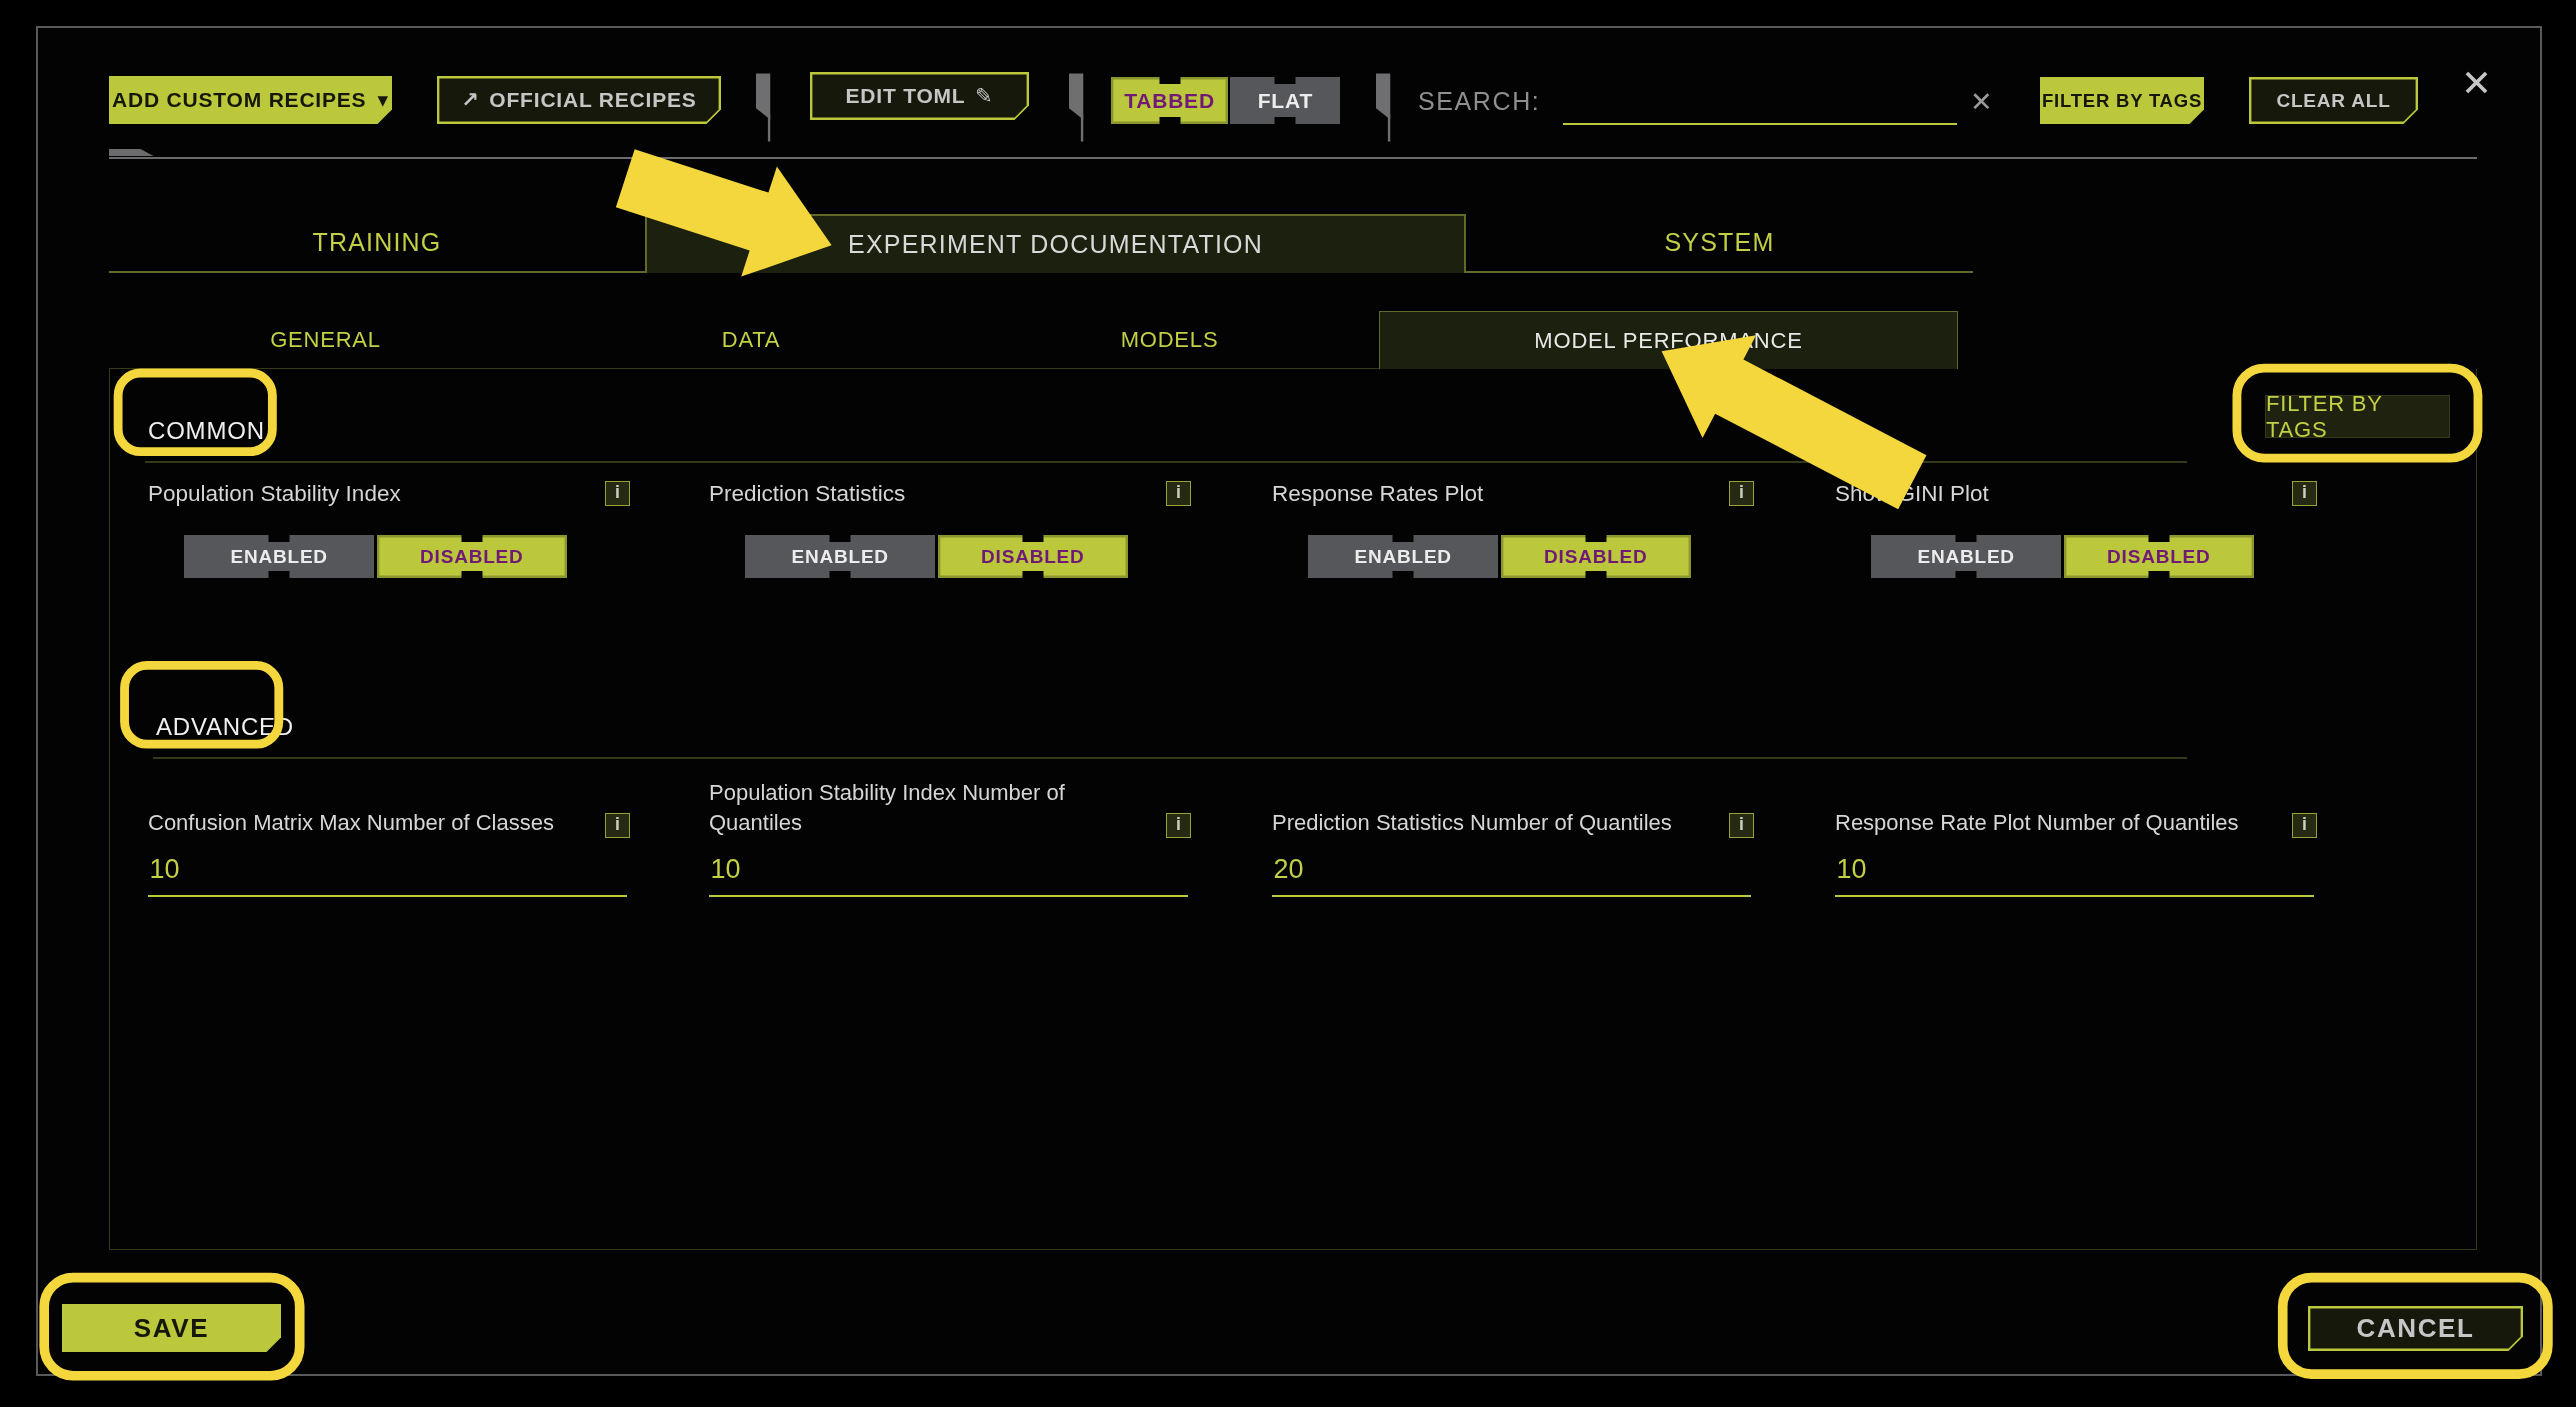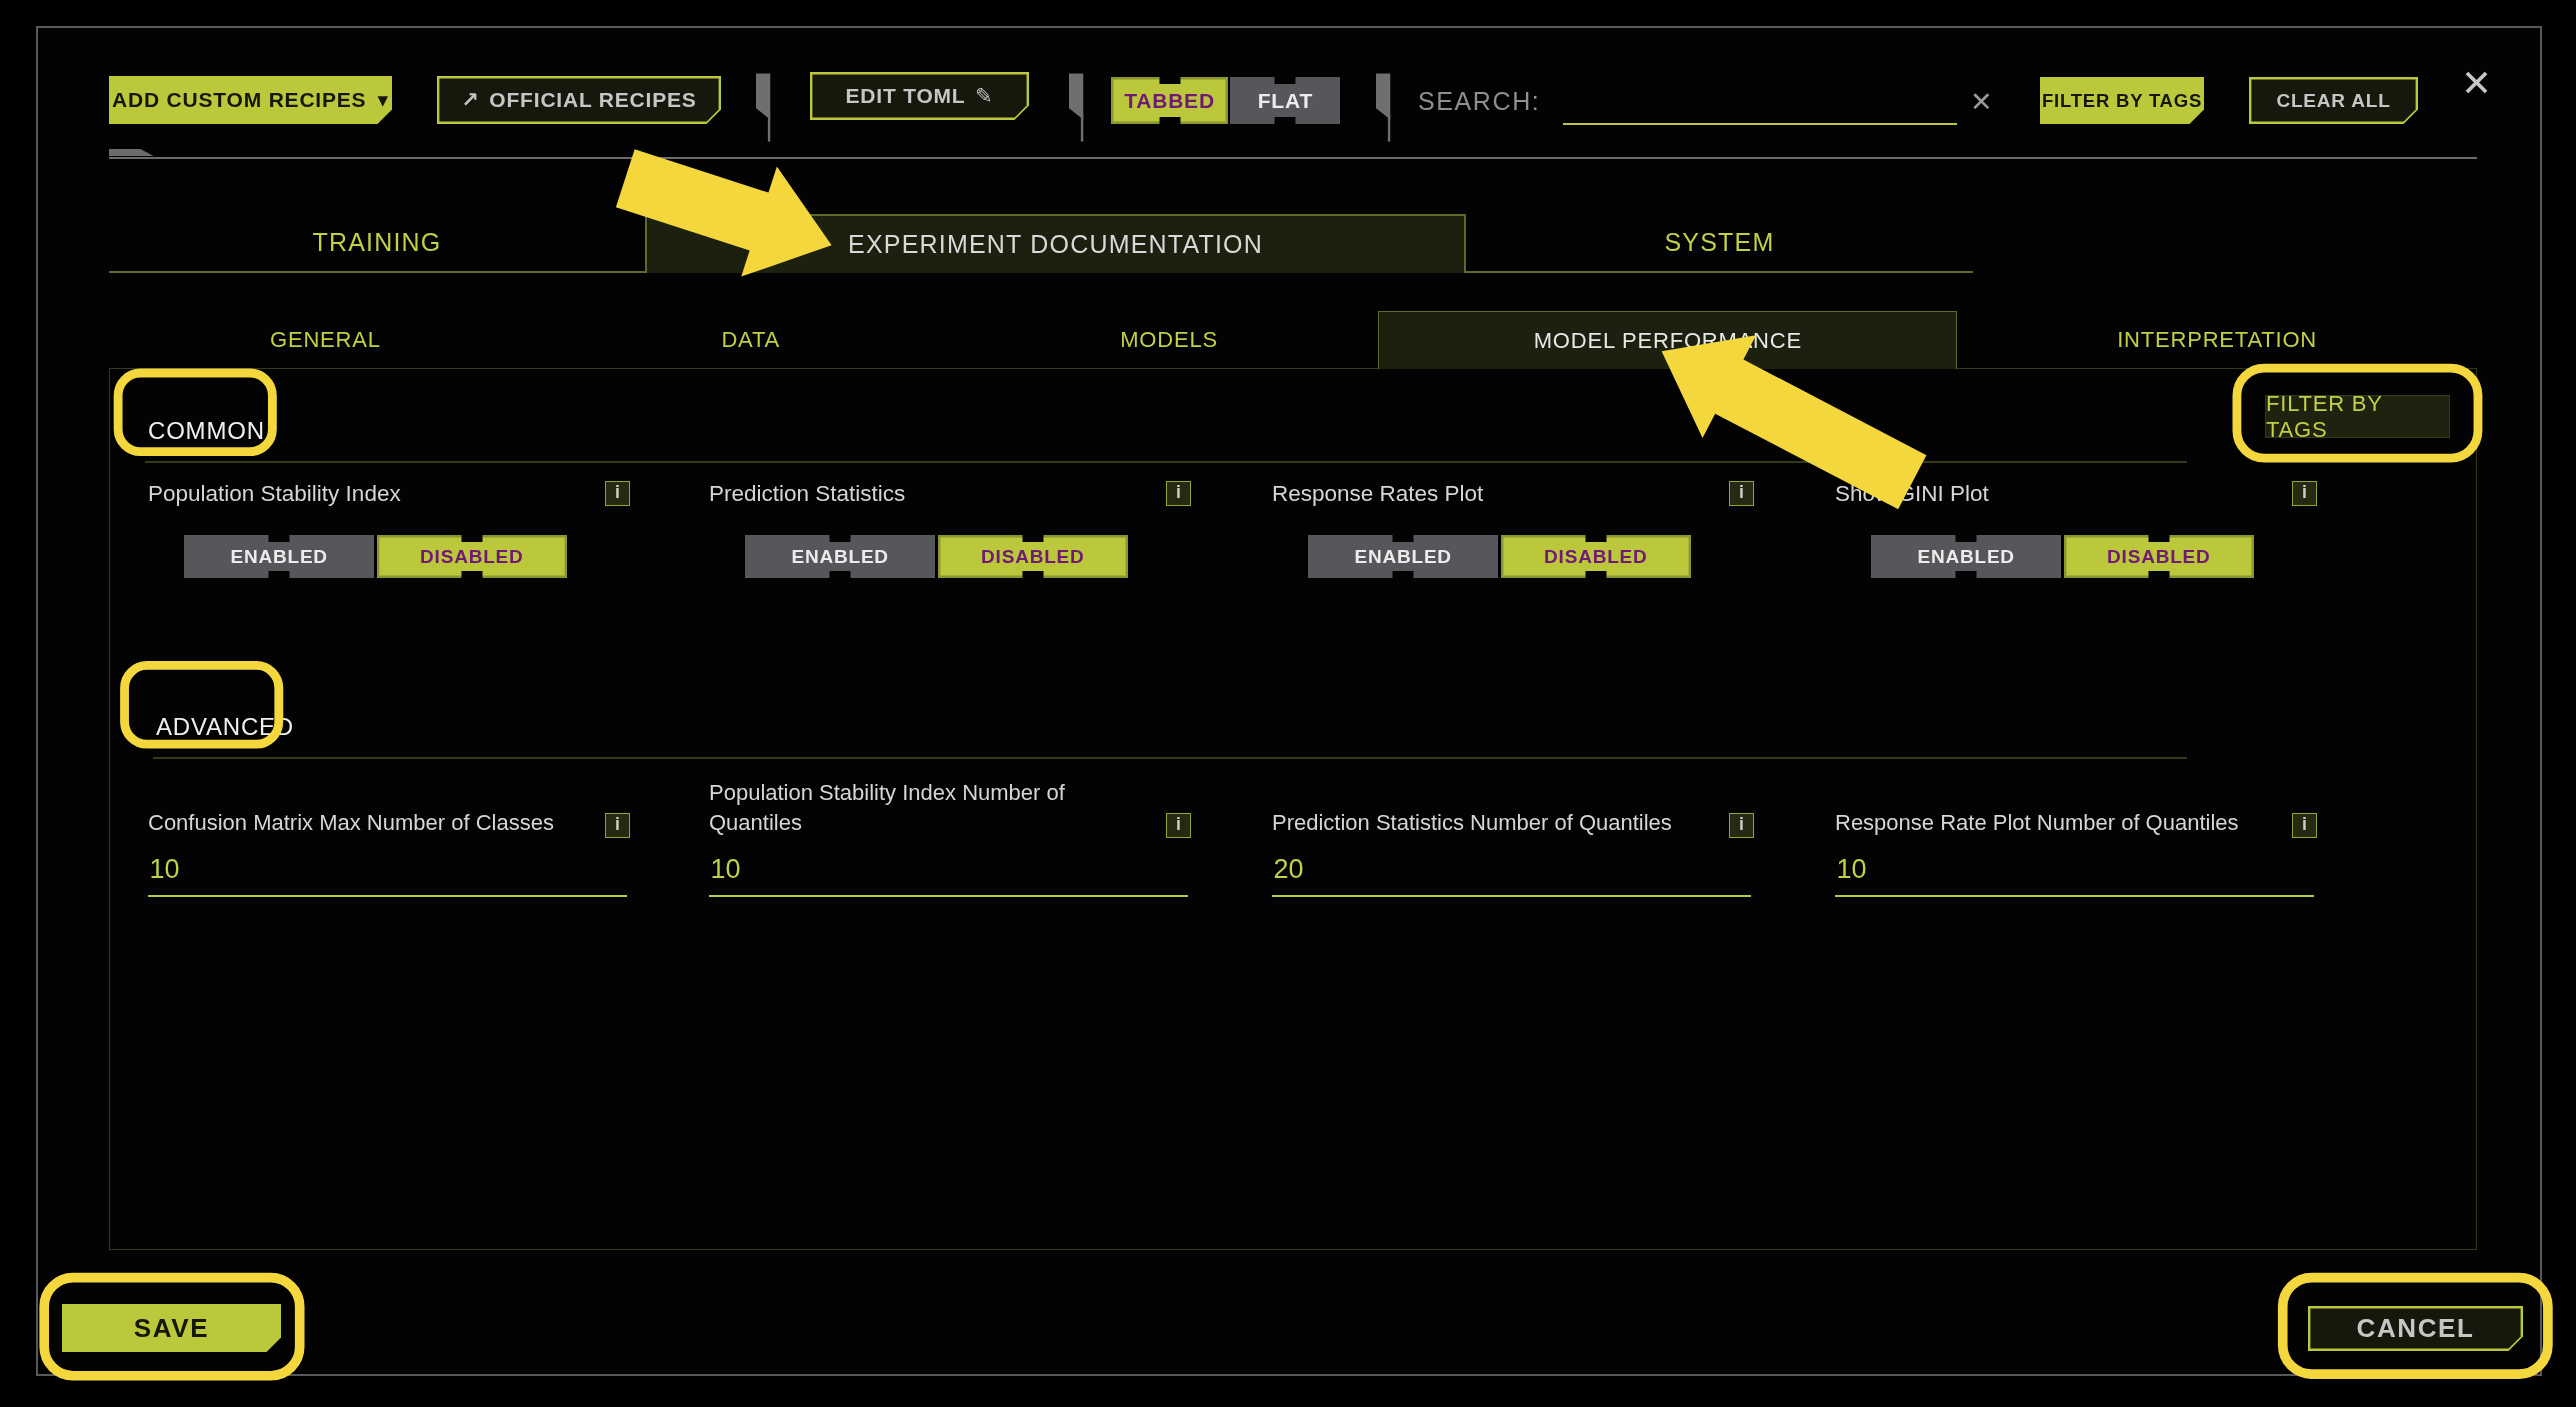--- a/index.html
+++ b/index.html
@@ -203,23 +203,20 @@
     </div>
     <div class="subtab" style="width:418px;">
       <span>DATA</span>
     </div>
     <div class="subtab" style="width:419px;">
       <span>MODELS</span>
     </div>
     <div class="subtab selected" style="width:579px;">
       <span>MODEL PERFORMANCE</span>
     </div>
-    <div class="subtab" style="width:520px;">
-      <span>INTERPRETATION</span>
-    </div>
   </div>
 
   <div class="panel">
 
     <span class="sec-title" style="left:38px;top:48px;">COMMON</span>
     <div class="sec-line" style="left:35px;top:92px;width:2042px;"></div>
 
     <div class="panel-filter">
       <span>FILTER BY TAGS</span>
     </div>

